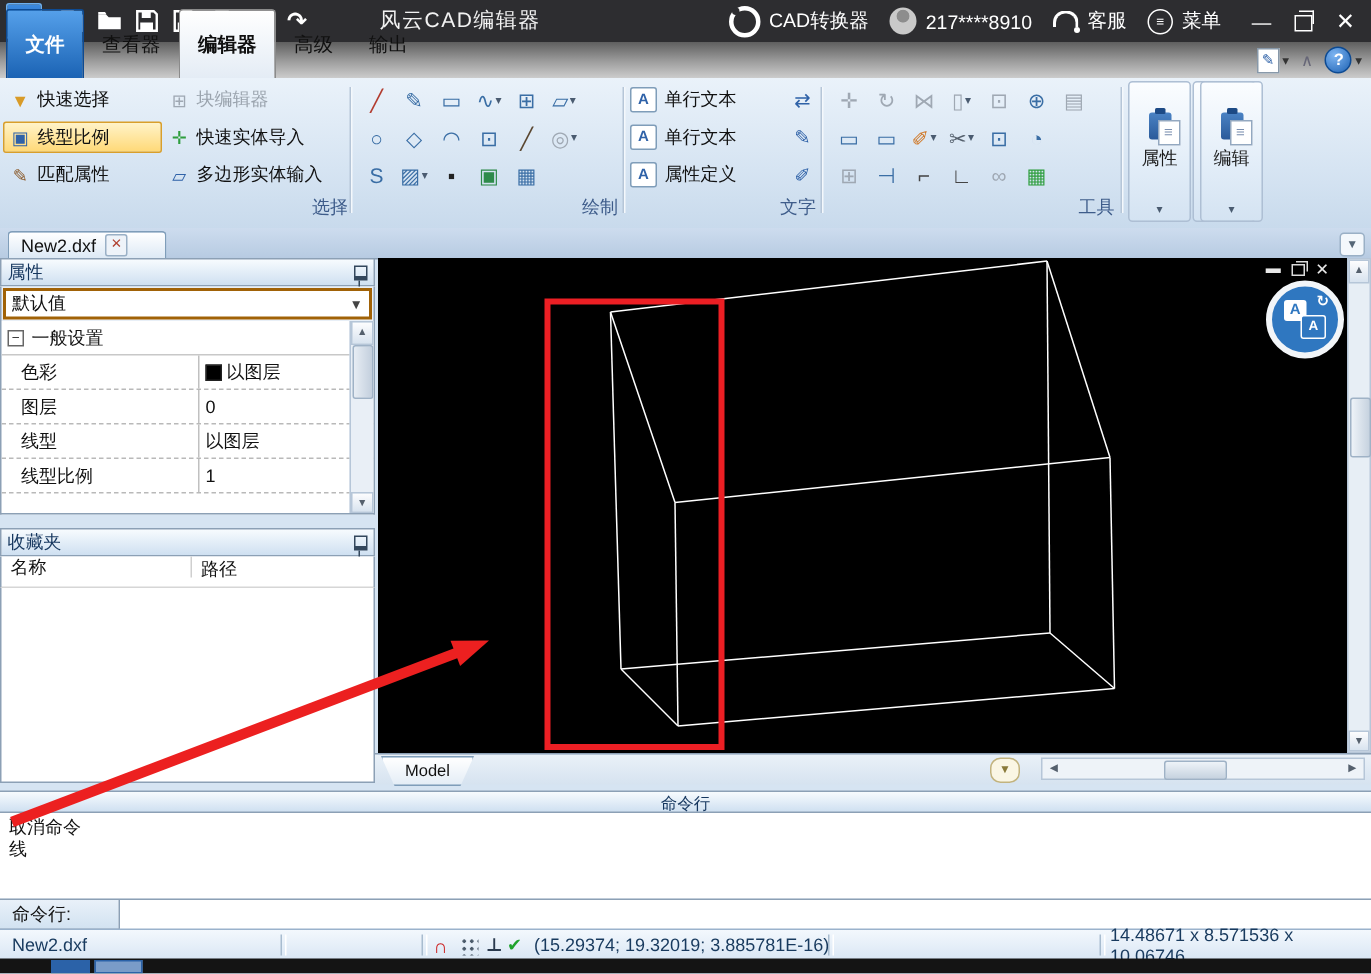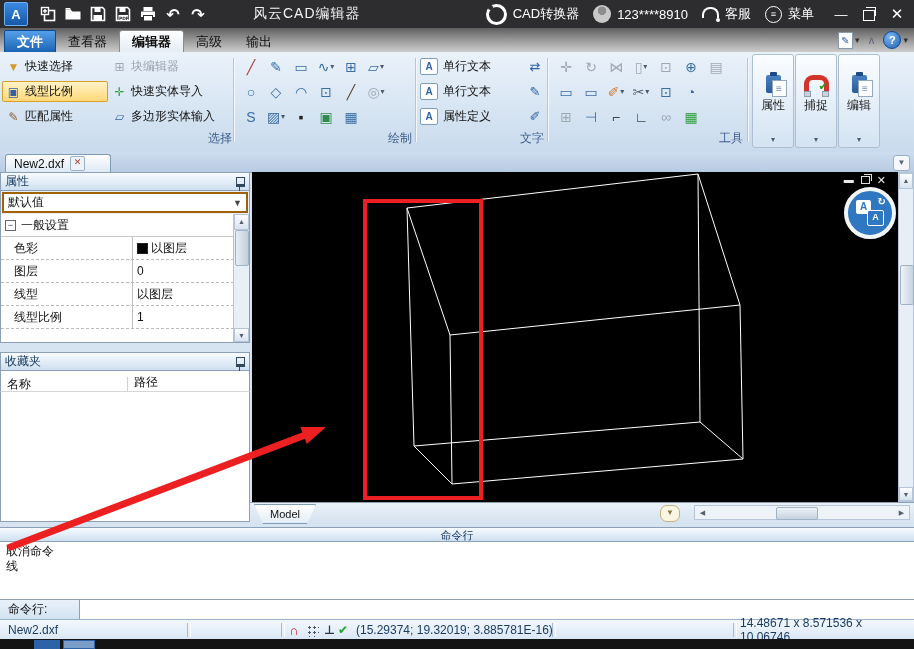--- a/index.html
+++ b/index.html
@@ -27,21 +27,21 @@
     background:radial-gradient(circle at 50% 32%,#8d8d8d 4px,#c9c9c9 4.5px);}
   .headset{width:13px;height:9px;border:2.5px solid #fff;border-bottom:none;border-radius:8px 8px 0 0;position:relative;margin-top:-4px;}
   .headset::after{content:"";position:absolute;right:-3px;bottom:-4px;width:4px;height:4px;border-radius:50%;background:#fff;}
   .menu-ic{width:15px;height:15px;border-radius:50%;border:1.5px solid #fff;display:flex;align-items:center;justify-content:center;font-size:9px;line-height:1;}
   .winbtn{width:22px;height:20px;display:flex;align-items:center;justify-content:center;font-size:13px;cursor:pointer;}
   .restore-ic{width:9px;height:8px;border:1.5px solid #fff;position:relative;margin-top:2px;}
   .restore-ic::before{content:"";position:absolute;left:2px;top:-4px;width:9px;height:8px;border:1.5px solid #fff;border-bottom:none;border-left:none;}
   
   .tabrow{position:absolute;left:0;top:28px;width:914px;height:24px;
     background:linear-gradient(#5f5f5f,#9e9e9e 55%,#cccccc);display:flex;align-items:flex-end;}
-  .mtab{height:21px;display:flex;align-items:center;padding:0 12px;font-size:13px;color:#101010;cursor:pointer;margin-top:34px;}
+  .mtab{height:21px;display:flex;align-items:center;padding:12px 12px;font-size:13px;color:#101010;cursor:pointer;margin-top:34px;}
   .mtab.file{background:linear-gradient(#55a0ea,#1b63b4);color:#fff;border:1px solid #0d4a92;border-bottom:none;border-radius:2px 2px 0 0;margin-left:4px;font-weight:bold;}
   .mtab.active{background:linear-gradient(#ffffff,#e4ecf5);border:1px solid #8b8b8b;border-bottom:none;border-radius:3px 3px 0 0;font-weight:bold;}
   .tabrow-right{margin-left:auto;display:flex;align-items:center;gap:8px;padding-right:6px;height:100%;}
   .pencil-ic{width:13px;height:15px;background:#fff;border:1px solid #8899aa;position:relative;font-size:10px;color:#2f62a8;display:flex;align-items:center;justify-content:center;}
   .chev{font-size:9px;color:#333;}
   .help-ic{width:16px;height:16px;border-radius:50%;background:radial-gradient(circle at 35% 30%,#7db5f2,#1f63b4);
     color:#fff;font-weight:bold;font-size:11px;display:flex;align-items:center;justify-content:center;border:1px solid #0d4a92;}
   
   .ribbon{position:absolute;left:0;top:52px;width:914px;height:100px;
     background:linear-gradient(#eaf2fa,#d3e2f1 70%,#c8daec);border-bottom:1px solid #8ea8c4;}
@@ -103,21 +103,21 @@
     font-size:9px;line-height:7px;color:#333;background:#fff;cursor:pointer;}
   .prow{height:22px;display:flex;align-items:center;border-bottom:1px dashed #b9b9b9;font-size:12px;}
   .plabel{width:131px;padding-left:13px;box-sizing:border-box;}
   .pval{flex:1;border-left:1px solid #c0c0c0;padding-left:4px;height:100%;display:flex;align-items:center;gap:3px;}
   .swatch{width:9px;height:9px;display:inline-block;border:1px solid #222;}
   .pscroll{position:absolute;right:0;top:0;width:15px;height:128px;background:#e9eff6;border-left:1px solid #b6c6d8;}
   .sbtn{height:14px;text-align:center;font-size:7px;color:#55606d;line-height:14px;background:linear-gradient(#fdfdfe,#d8e3ef);border:1px solid #b6c6d8;cursor:pointer;}
   .sbtn.bot{position:absolute;bottom:0;width:100%;box-sizing:border-box;}
   .sthumb{position:absolute;top:16px;left:1px;width:12px;height:34px;background:linear-gradient(90deg,#e7edf4,#c3cfdd);border:1px solid #9fb2c6;border-radius:2px;cursor:pointer;}
   .fav-panel{position:absolute;left:0;top:180px;width:250px;height:170px;background:#fff;}
-  .fav-cols{height:20px;display:flex;align-items:flex-end;border-left:1px solid #8ca0b5;border-right:1px solid #8ca0b5;border-bottom:1px solid #d6d6d6;font-size:12px;background:#fff;}
+  .fav-cols{height:20px;display:flex;align-items:flex-start;border-left:1px solid #8ca0b5;border-right:1px solid #8ca0b5;border-bottom:1px solid #d6d6d6;font-size:12px;background:#fff;}
   .fav-col1{width:120px;padding-left:6px;border-right:1px solid #cfcfcf;height:70%;display:flex;align-items:center;}
   .fav-col2{padding-left:6px;}
   .fav-body{height:129px;border:1px solid #8ca0b5;border-top:none;background:#fff;}
   
   .canvas-zone{position:absolute;left:250px;top:0;width:664px;height:350px;}
   .black-canvas{position:absolute;left:2px;top:0;width:646px;height:330px;background:#000;overflow:hidden;}
   #wire{position:absolute;left:0;top:0;}
   #red-box{position:absolute;border:4px solid #ec1f24;box-sizing:border-box;}
   .win-ctl{position:absolute;top:3px;right:12px;display:flex;gap:7px;color:#e8e8e8;align-items:center;z-index:6;}
   .wc{font-size:10px;cursor:pointer;line-height:10px;}
@@ -206,21 +206,21 @@
         <rect x="4.5" y="9.5" width="9" height="5.5" fill="#fff" stroke="#2d2d30" stroke-width="1"></rect>
       </svg>
   </span>
   <span class="tbi glyph">↶</span>
   <span class="tbi glyph">↷</span>
   <span class="tb-title">风云CAD编辑器</span>
   <div class="tb-right">
     <span class="conv-ic"></span>
     <span>CAD转换器</span>
     <span class="avatar" style="margin-left:8px;"></span>
-    <span>123****8910</span>
+    <span>217****8910</span>
     <span class="headset" style="margin-left:8px;"></span>
     <span>客服</span>
     <span class="menu-ic" style="margin-left:8px;">≡</span>
     <span>菜单</span>
     <span class="winbtn" style="margin-left:10px;">—</span>
     <span class="winbtn">
         <span class="restore-ic" style="border-width:1.5px;width:10px;height:9px;"></span>
       </span>
     <span class="winbtn" style="font-size:15px;">✕</span>
   </div>
@@ -365,21 +365,21 @@
     <span class="bdd">▾</span>
   </div>
   <div class="bigbtn" style="left:795px;">
     <span class="bico">
         <span class="magnet"></span>
         <span class="mcheck">✔</span>
       </span>
     <span class="blab">捕捉</span>
     <span class="bdd">▾</span>
   </div>
-  <div class="bigbtn" style="left:838px;">
+  <div class="bigbtn" style="left:800px;">
     <span class="bico">
         <span class="clip"></span>
       </span>
     <span class="blab">编辑</span>
     <span class="bdd">▾</span>
   </div>
 </div>
 
 <div class="doctabs">
   <div class="dtab">

